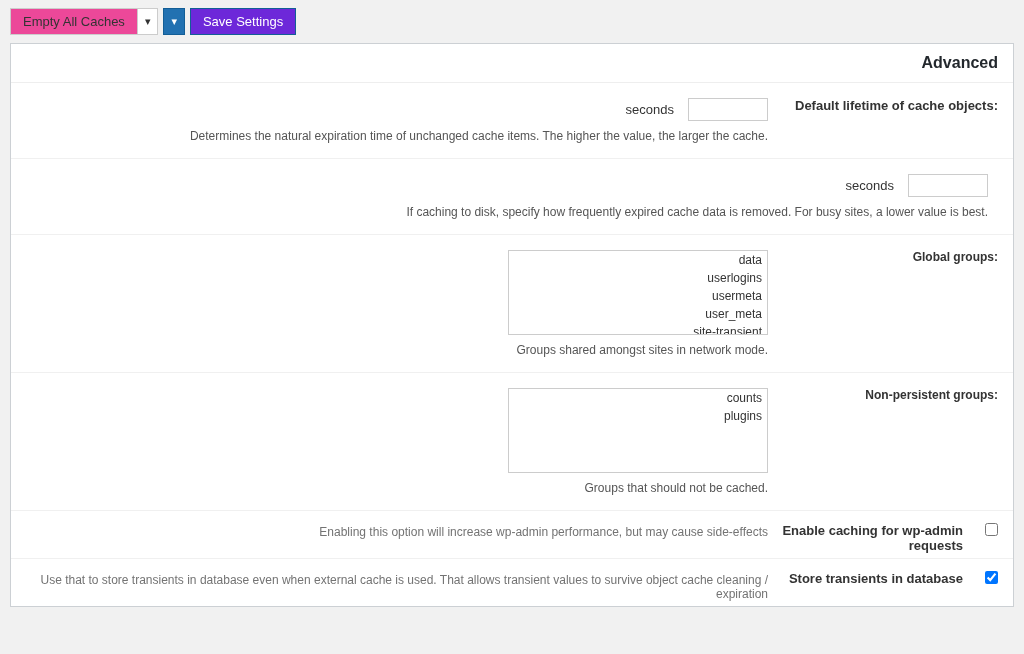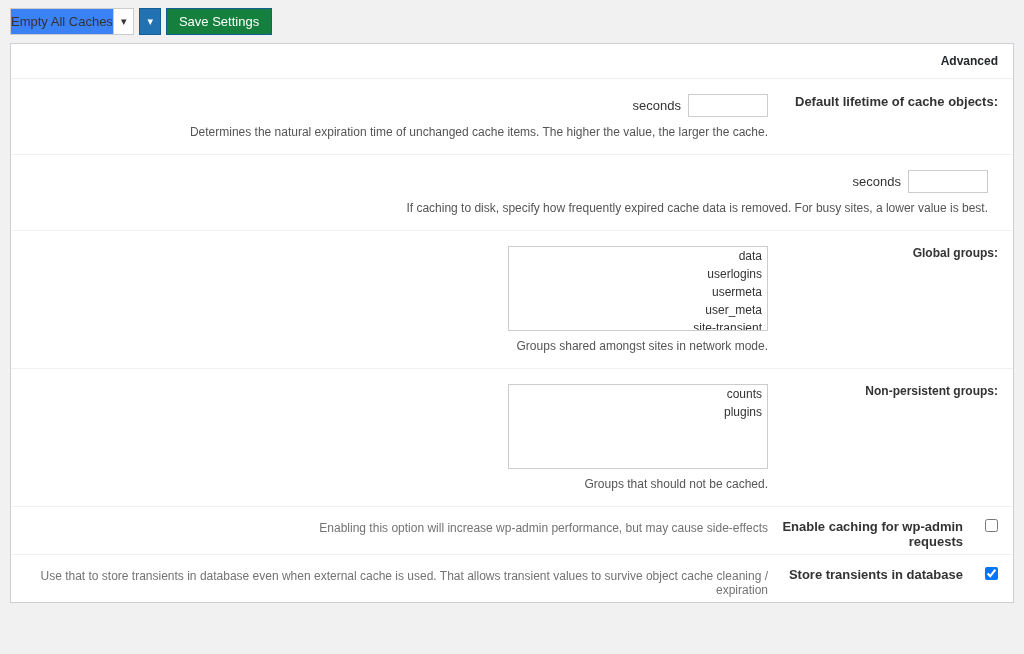--- a/index.html
+++ b/index.html
@@ -15,38 +15,38 @@
       align-items: center;
       padding: 8px 10px;
       gap: 0;
       background: #f1f1f1;
     }
     .btn-group {
       display: flex;
       align-items: stretch;
     }
     .btn-main {
-      background: #3b82f6;
-      border: 1px solid #ccc;
-      padding: 5px 0;
+      background: #ec4899;
+      border: 1px solid #ccc;
+      padding: 5px 12px;
       font-size: 13px;
       cursor: pointer;
       color: #333;
     }
     .btn-dropdown {
       background: #fff;
       border: 1px solid #ccc;
       border-left: none;
       padding: 5px 7px;
       cursor: pointer;
       font-size: 11px;
       color: #333;
     }
     .btn-save {
-      background: #15803d;
+      background: #6d28d9;
       color: #fff;
       border: 1px solid #135e96;
       padding: 5px 12px;
       font-size: 13px;
       cursor: pointer;
       margin-left: 5px;
     }
     .btn-save-dropdown {
       background: #2271b1;
       color: #fff;
@@ -61,21 +61,21 @@
     .main-content {
       margin: 0 10px 10px 10px;
       background: #fff;
       border: 1px solid #ccd0d4;
     }
     .section-header {
       text-align: right;
       padding: 10px 15px;
       border-bottom: 1px solid #eee;
       font-weight: bold;
-      font-size: 12px;
+      font-size: 16px;
       color: #23282d;
     }
 
     
     .form-section {
       padding: 0;
     }
     .form-row {
       display: flex;
       flex-direction: row;
@@ -95,21 +95,21 @@
       width: 220px;
       text-align: right;
       font-weight: bold;
       font-size: 13px;
       padding-left: 10px;
     }
     .input-with-label {
       display: flex;
       align-items: center;
       justify-content: flex-end;
-      gap: 7px;
+      gap: 14px;
       margin-bottom: 5px;
     }
     .input-with-label input[type="text"] {
       width: 80px;
       padding: 3px 5px;
       border: 1px solid #ccc;
       font-size: 13px;
       text-align: center;
     }
     .seconds-label {

